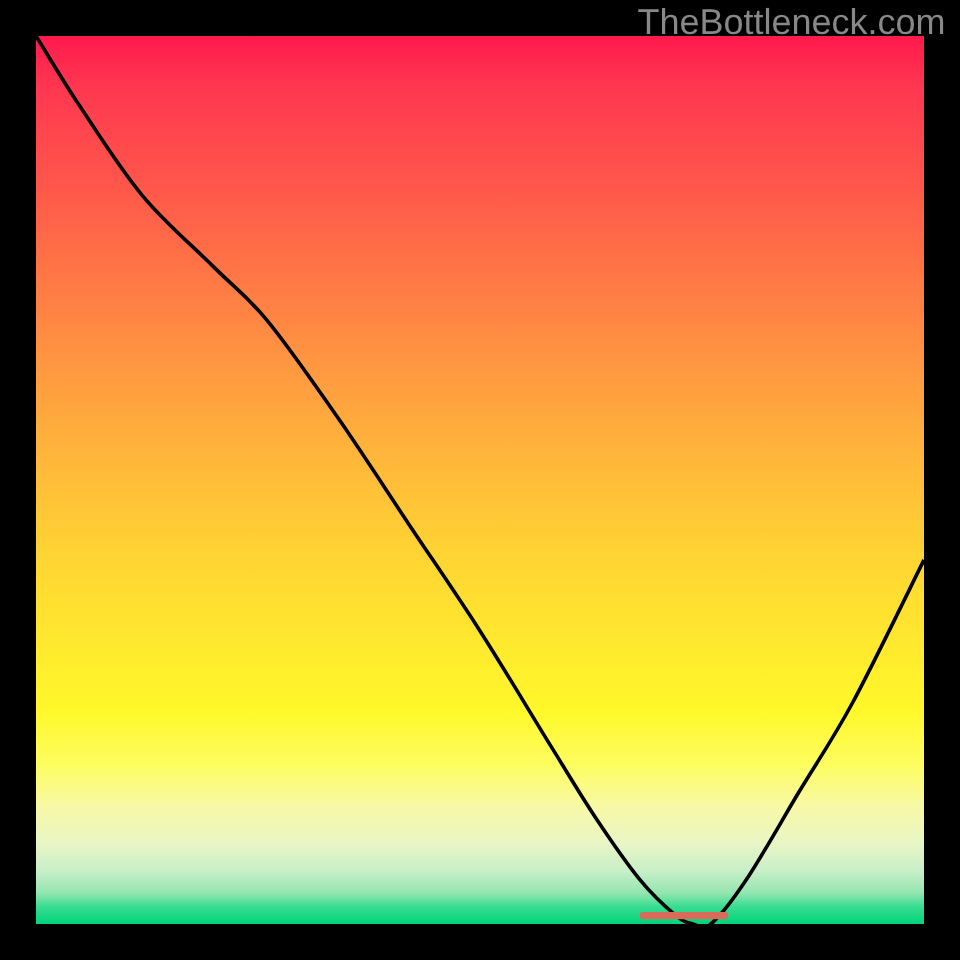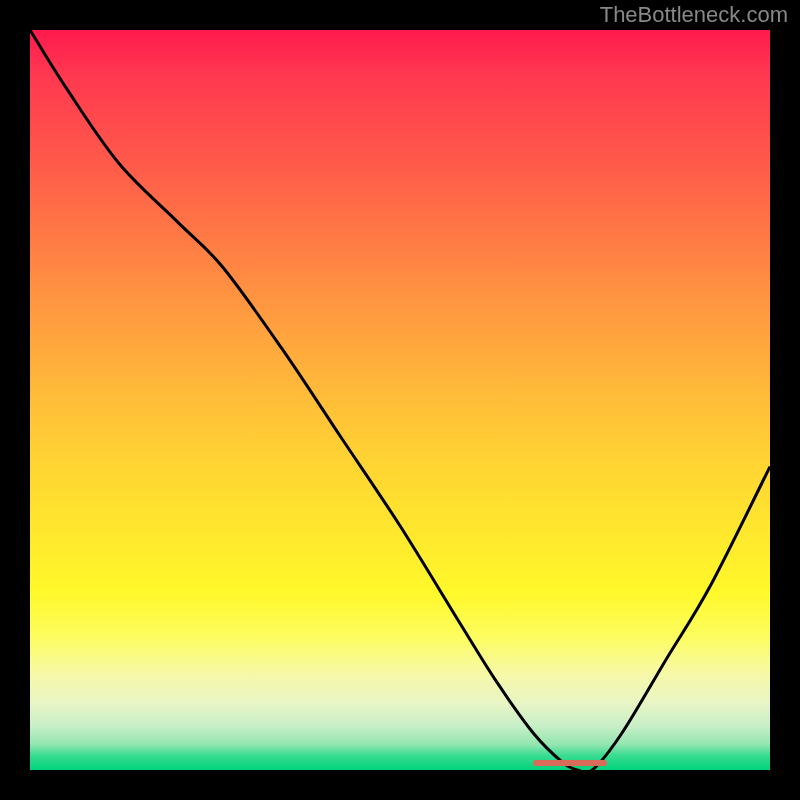--- a/index.html
+++ b/index.html
@@ -8,21 +8,21 @@
     height: 800px;
     background: #000;
     position: relative;
     font-family: Arial, sans-serif;
   }
   .watermark {
     position: absolute;
     top: 2px;
     right: 12px;
     color: #888;
-    font-size: 22px;
+    font-size: 30px;
     font-weight: 500;
     z-index: 10;
   }
   .plot-area {
     position: absolute;
     left: 30px;
     top: 30px;
     width: 740px;
     height: 740px;
     background: linear-gradient(to bottom,

